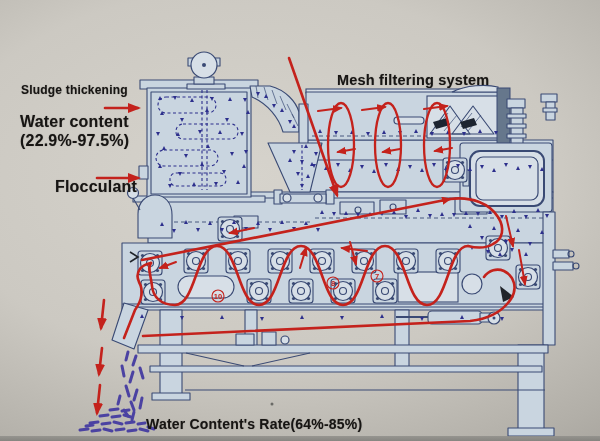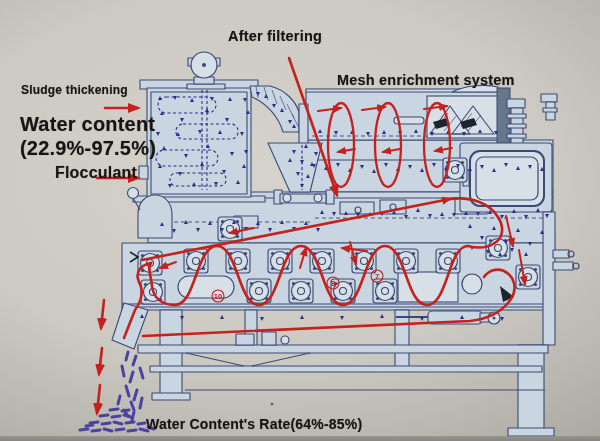--- a/index.html
+++ b/index.html
@@ -271,37 +271,36 @@
   </g>
 
   <g>
     <path class="sl" d="M128 352l-2 8 M136 356l-3 9 M122 366l2 10 M133 372l-3 10 M140 368l3 10 M126 386l3 10 M137 390l-3 10 M120 396l-2 8 M131 402l3 8 M142 398l-2 10 M124 410l4 6 M134 412l-2 8"></path>
     <path class="sl" d="M80 430l8-1 M92 431l8-1 M104 429l8 2 M116 430l8-1 M128 431l8-1 M140 429l8 2 M90 423l8-1 M102 424l8-1 M114 422l8 2 M126 423l8-1 M138 424l7-1 M100 416l8-1 M112 417l8-1 M124 415l7 2 M110 410l8-1 M122 411l7-1 M86 426l7-1 M148 427l6 2"></path>
   </g>
 </svg>
 
 
 <div class="lbl" style="left:228px;top:28px;font-size:14.5px">
-  <div>After filtering</div>
 </div>
 
 <div class="lbl" style="left:337px;top:72px;font-size:14.5px">
-  <div>Mesh enrichment system</div>
+  <div>Mesh filtering system</div>
 </div>
 
 <div class="lbl" style="left:21px;top:83px;font-size:12px">
   <div>Sludge thickening</div>
 </div>
 
-<div class="lbl" style="left:20px;top:113px;font-size:20px">
+<div class="lbl" style="left:20px;top:113px;font-size:16px">
   <div>Water content</div>
   <div>(22.9%-97.5%)</div>
 </div>
 
-<div class="lbl" style="left:55px;top:164px;font-size:16px">
+<div class="lbl" style="left:55px;top:178px;font-size:16px">
   <div>Flocculant</div>
 </div>
 
 <div class="lbl" style="left:146px;top:416px;font-size:14px">
   <div>Water Content's Rate(64%-85%)</div>
 </div>
 
 <div class="photo-edge"></div>
 </div>
 

